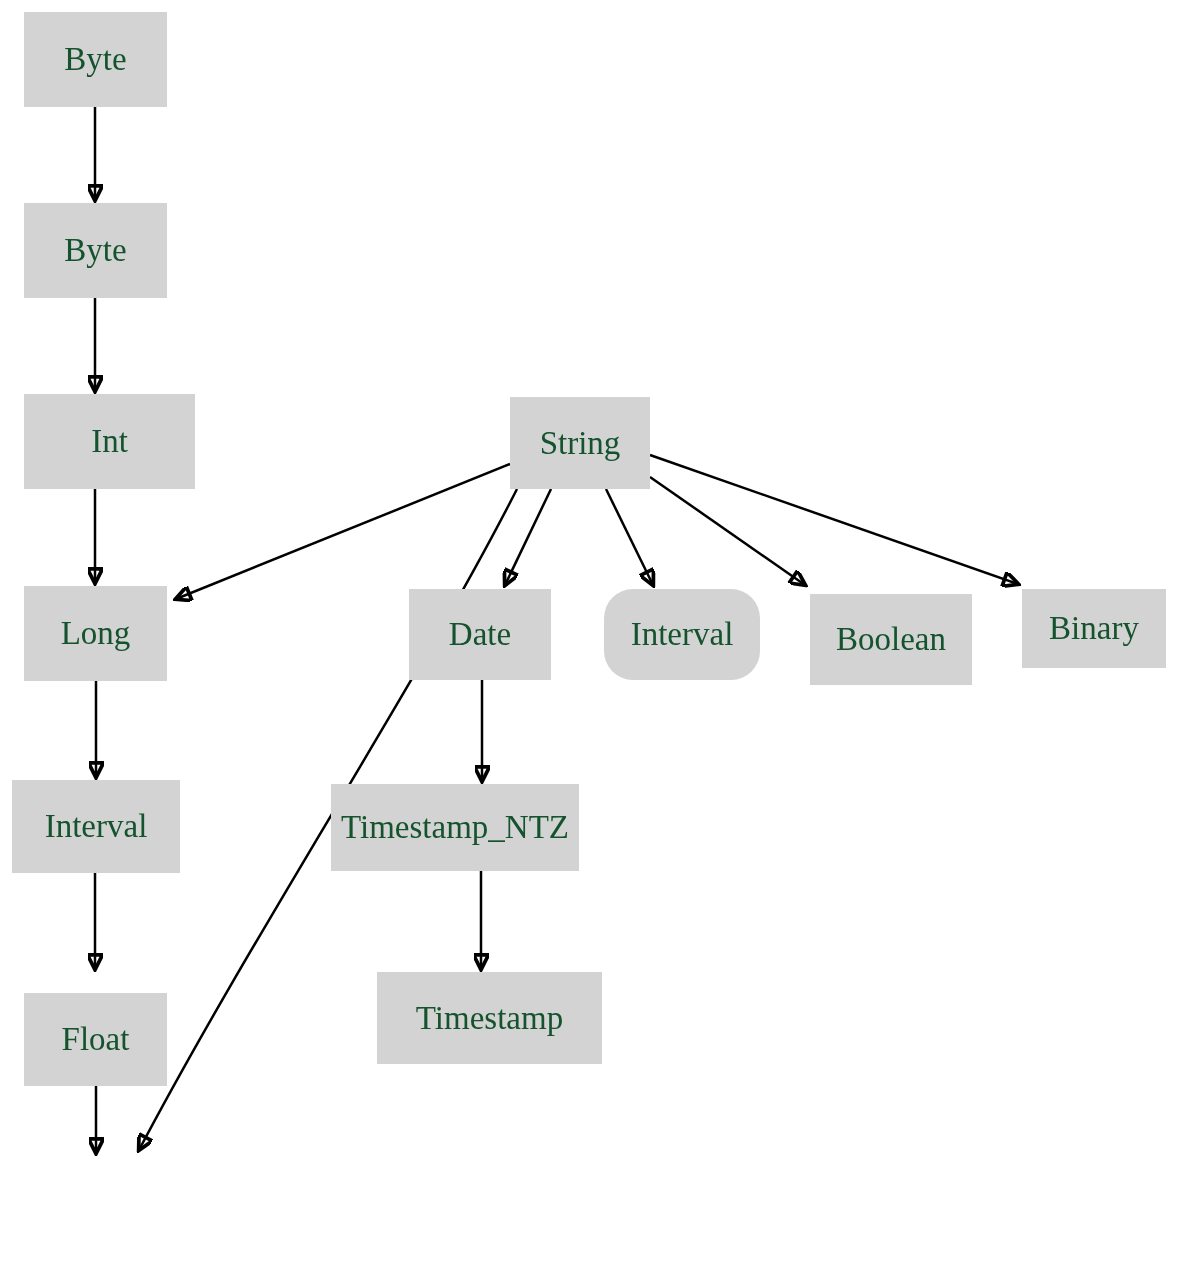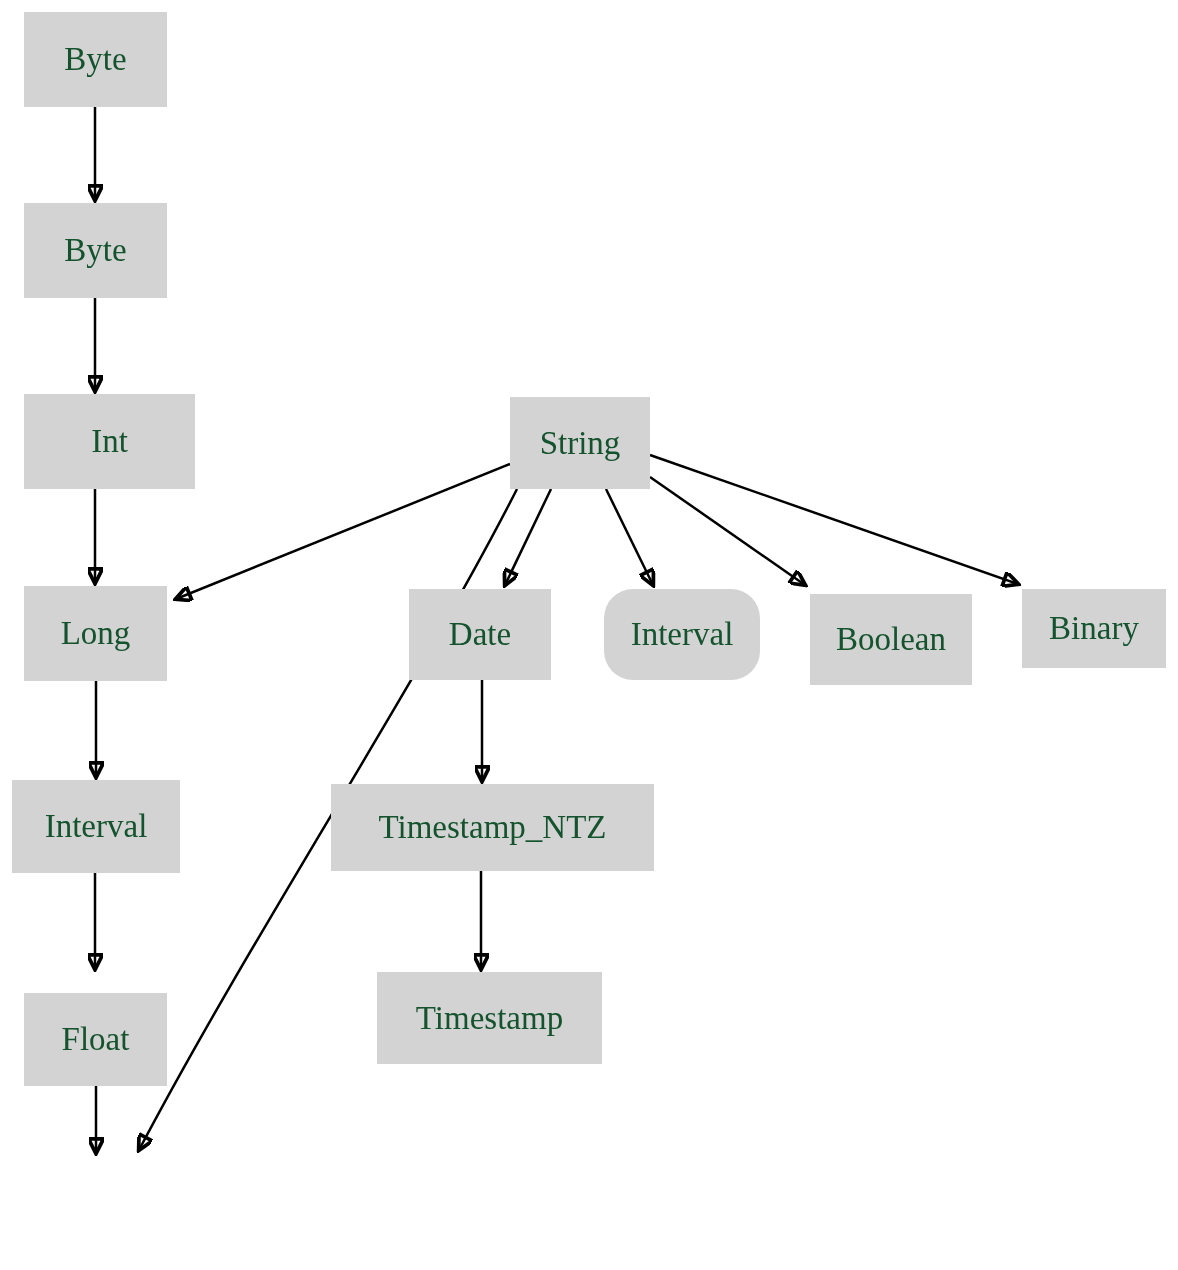--- a/index.html
+++ b/index.html
@@ -42,21 +42,21 @@
   #n-byte          { left: 24px;   top: 12px;   width: 143px; height: 95px; }
   #n-short         { left: 24px;   top: 203px;  width: 143px; height: 95px; }
   #n-int           { left: 24px;   top: 394px;  width: 171px; height: 95px; }
   #n-string        { left: 510px;  top: 397px;  width: 140px; height: 92px; }
   #n-long          { left: 24px;   top: 586px;  width: 143px; height: 95px; }
   #n-date          { left: 409px;  top: 589px;  width: 142px; height: 91px; }
   #n-interval      { left: 604px;  top: 589px;  width: 156px; height: 91px; border-radius: 29px; }
   #n-boolean       { left: 810px;  top: 558px;  width: 162px; height: 91px; margin-top: 36px; }
   #n-binary        { left: 1022px; top: 589px;  width: 144px; height: 79px; }
   #n-decimal       { left: 12px;   top: 780px;  width: 168px; height: 93px; }
-  #n-timestamp_ntz { left: 331px;  top: 784px;  width: 323px; height: 87px; }
+  #n-timestamp_ntz { left: 331px;  top: 784px;  width: 248px; height: 87px; }
   #n-float         { left: 24px;   top: 972px;  width: 143px; height: 93px; margin-top: 21px; }
   #n-timestamp     { left: 377px;  top: 972px;  width: 225px; height: 92px; }
   #n-double        { left: 24px;   top: 1156px; width: 146px; height: 98px; }
 </style>
 </head>
 <body>
 
 <div class="canvas">
 
   <svg class="edges" viewBox="0 0 1178 1270" xmlns="http://www.w3.org/2000/svg">

